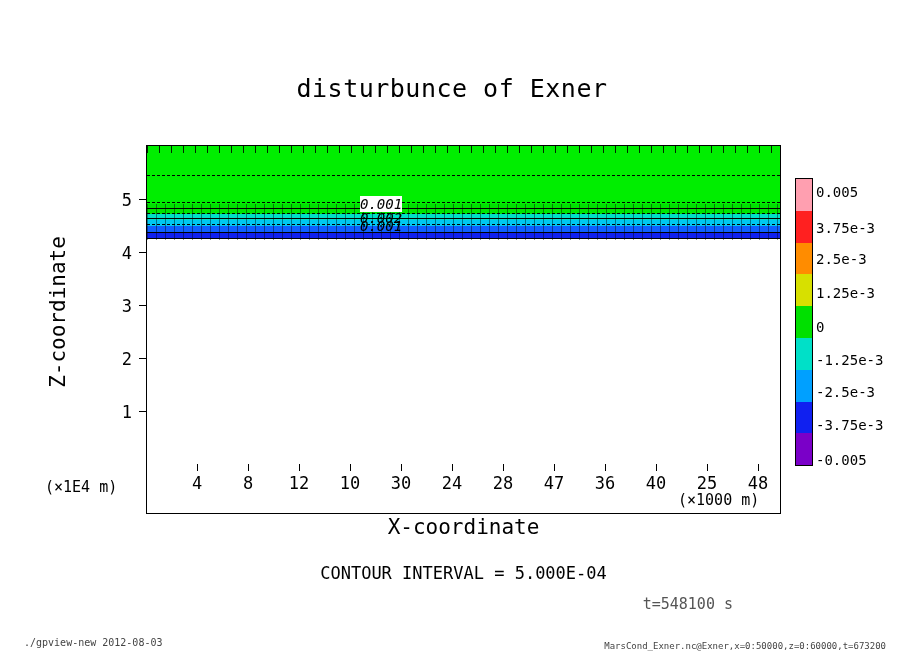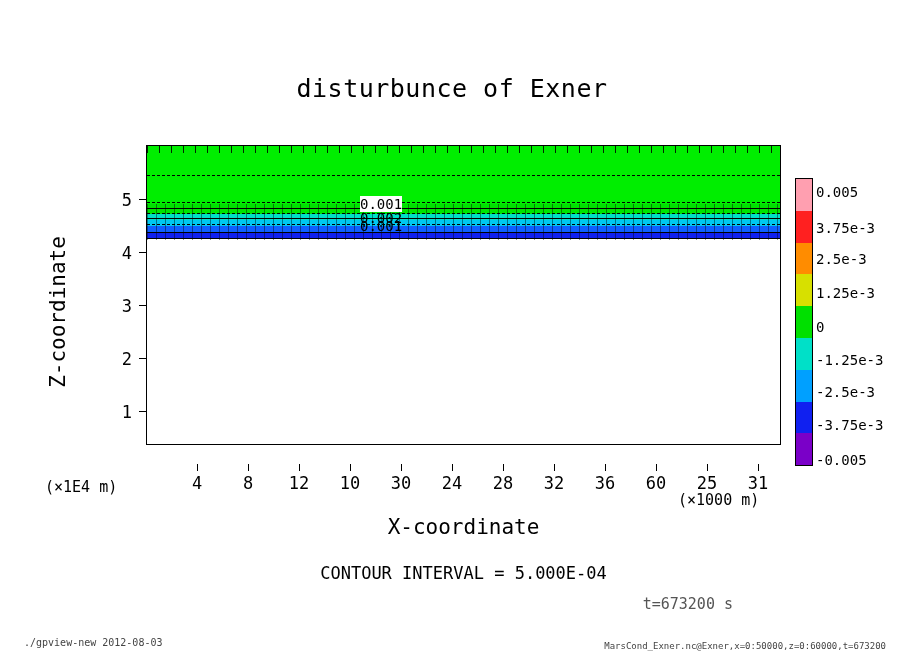--- a/index.html
+++ b/index.html
@@ -20,25 +20,26 @@
   #title {
     left: 0; top: 74px; width: 904px;
     text-align: center;
     font-size: 25px;
     letter-spacing: 0.5px;
   }
 
   
   #plot-frame {
     left: 146px; top: 145px;
-    width: 635px; height: 300px;
+    width: 635px; height: 369px;
     border: 1.2px solid #000;
     box-sizing: border-box;
     overflow: hidden;
     background: #ffffff;
+    font-style: italic;
   }
   .band {
     position: absolute;
     left: 0; width: 100%;
   }
   .dashline {
     position: absolute; left: 0; width: 100%;
     border-top: 1px dashed #000;
     height: 0;
   }
@@ -204,25 +205,25 @@
   <div class="tick-x" style="left:758px;top:464px;height:7px;"></div>
 </div>
 
 <div class="xlab" style="left:177px;top:473px;">4</div>
 <div class="xlab" style="left:228px;top:473px;">8</div>
 <div class="xlab" style="left:279px;top:473px;">12</div>
 <div class="xlab" style="left:330px;top:473px;">10</div>
 <div class="xlab" style="left:381px;top:473px;">30</div>
 <div class="xlab" style="left:432px;top:473px;">24</div>
 <div class="xlab" style="left:483px;top:473px;">28</div>
-<div class="xlab" style="left:534px;top:473px;">32</div>
+<div class="xlab" style="left:534px;top:473px;">47</div>
 <div class="xlab" style="left:585px;top:473px;">36</div>
-<div class="xlab" style="left:636px;top:473px;">60</div>
+<div class="xlab" style="left:636px;top:473px;">40</div>
 <div class="xlab" style="left:687px;top:473px;">25</div>
-<div class="xlab" style="left:738px;top:473px;">31</div>
+<div class="xlab" style="left:738px;top:473px;">48</div>
 
 <div class="abs" style="left:0;top:0;">
   <div class="tick-y" style="left:139px;top:411px;width:7px;"></div>
   <div class="tick-y" style="left:139px;top:358px;width:7px;"></div>
   <div class="tick-y" style="left:139px;top:305px;width:7px;"></div>
   <div class="tick-y" style="left:139px;top:252px;width:7px;"></div>
   <div class="tick-y" style="left:139px;top:199px;width:7px;"></div>
 </div>
 
 <div class="ylab" style="left:106px;top:402px;">1</div>
@@ -230,21 +231,21 @@
 <div class="ylab" style="left:106px;top:296px;">3</div>
 <div class="ylab" style="left:106px;top:243px;">4</div>
 <div class="ylab" style="left:106px;top:190px;">5</div>
 
 <div class="abs" id="ylabel">Z-coordinate</div>
 <div class="abs" id="xlabel">X-coordinate</div>
 <div class="abs" id="xunit">(×1000 m)</div>
 <div class="abs" id="yunit">(×1E4 m)</div>
 
 <div class="abs" id="contour-interval">CONTOUR INTERVAL = 5.000E-04</div>
-<div class="abs" id="time-label">t=673200 s</div>
+<div class="abs" id="time-label">t=548100 s</div>
 
 <div class="abs" id="colorbar">
   <div class="cb-cell" style="height:31.8px;background:#ff9fb0;"></div>
   <div class="cb-cell" style="height:31.8px;background:#ff2020;"></div>
   <div class="cb-cell" style="height:31.8px;background:#ff8c00;"></div>
   <div class="cb-cell" style="height:31.8px;background:#d7e000;"></div>
   <div class="cb-cell" style="height:31.8px;background:#00e000;"></div>
   <div class="cb-cell" style="height:31.8px;background:#00e0c8;"></div>
   <div class="cb-cell" style="height:31.8px;background:#00a0ff;"></div>
   <div class="cb-cell" style="height:31.8px;background:#1020f0;"></div>

